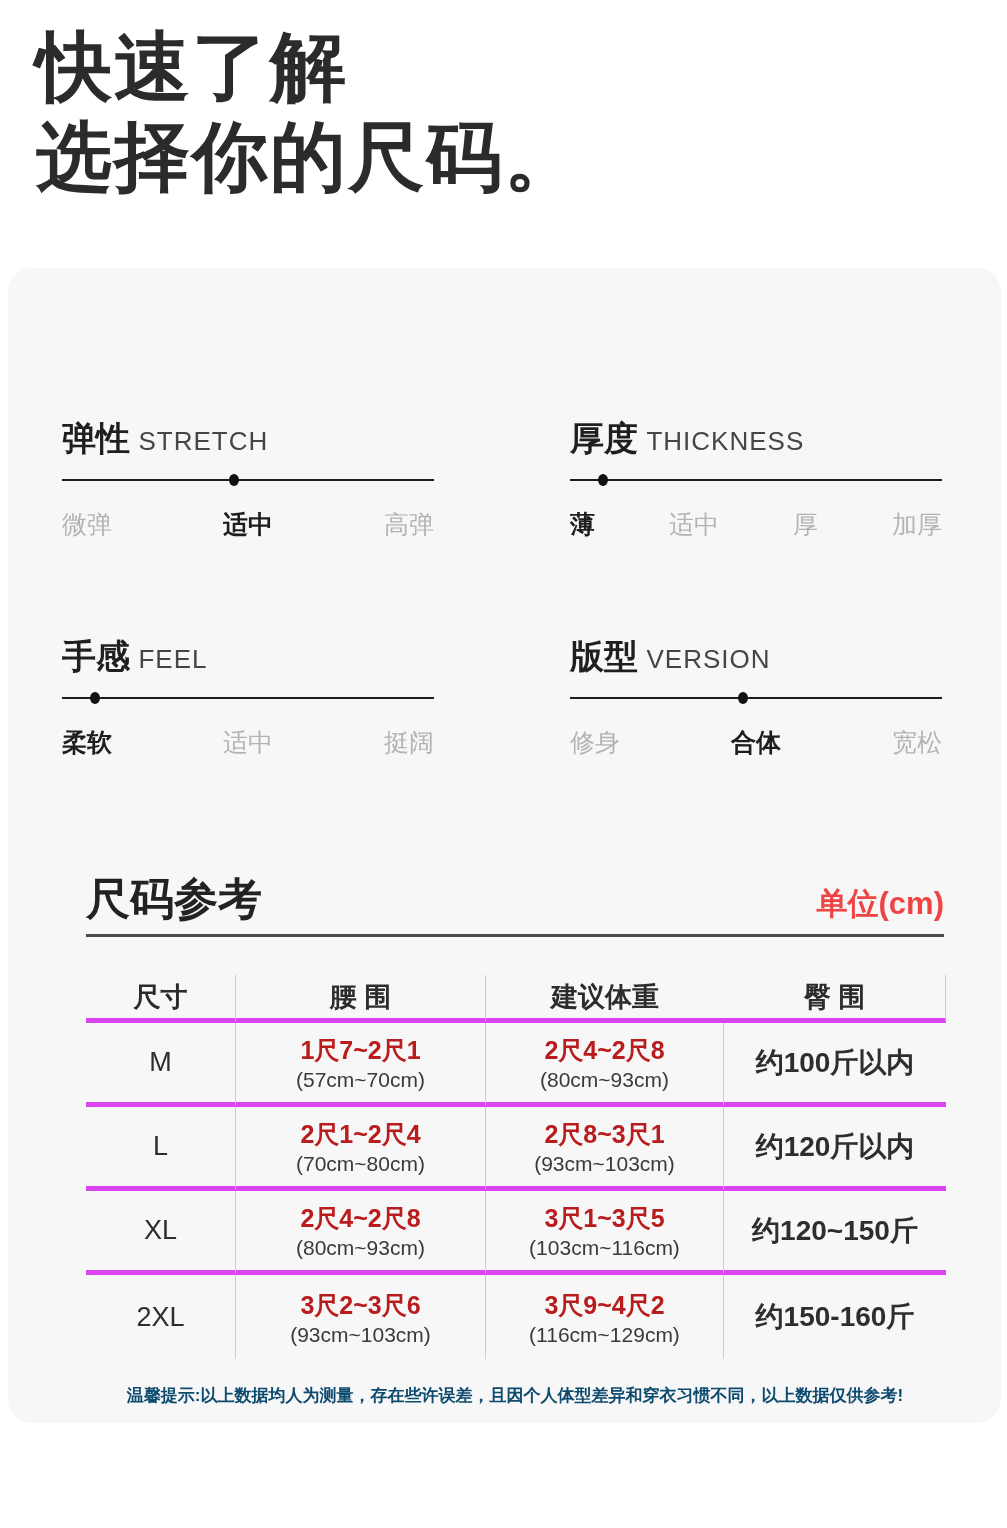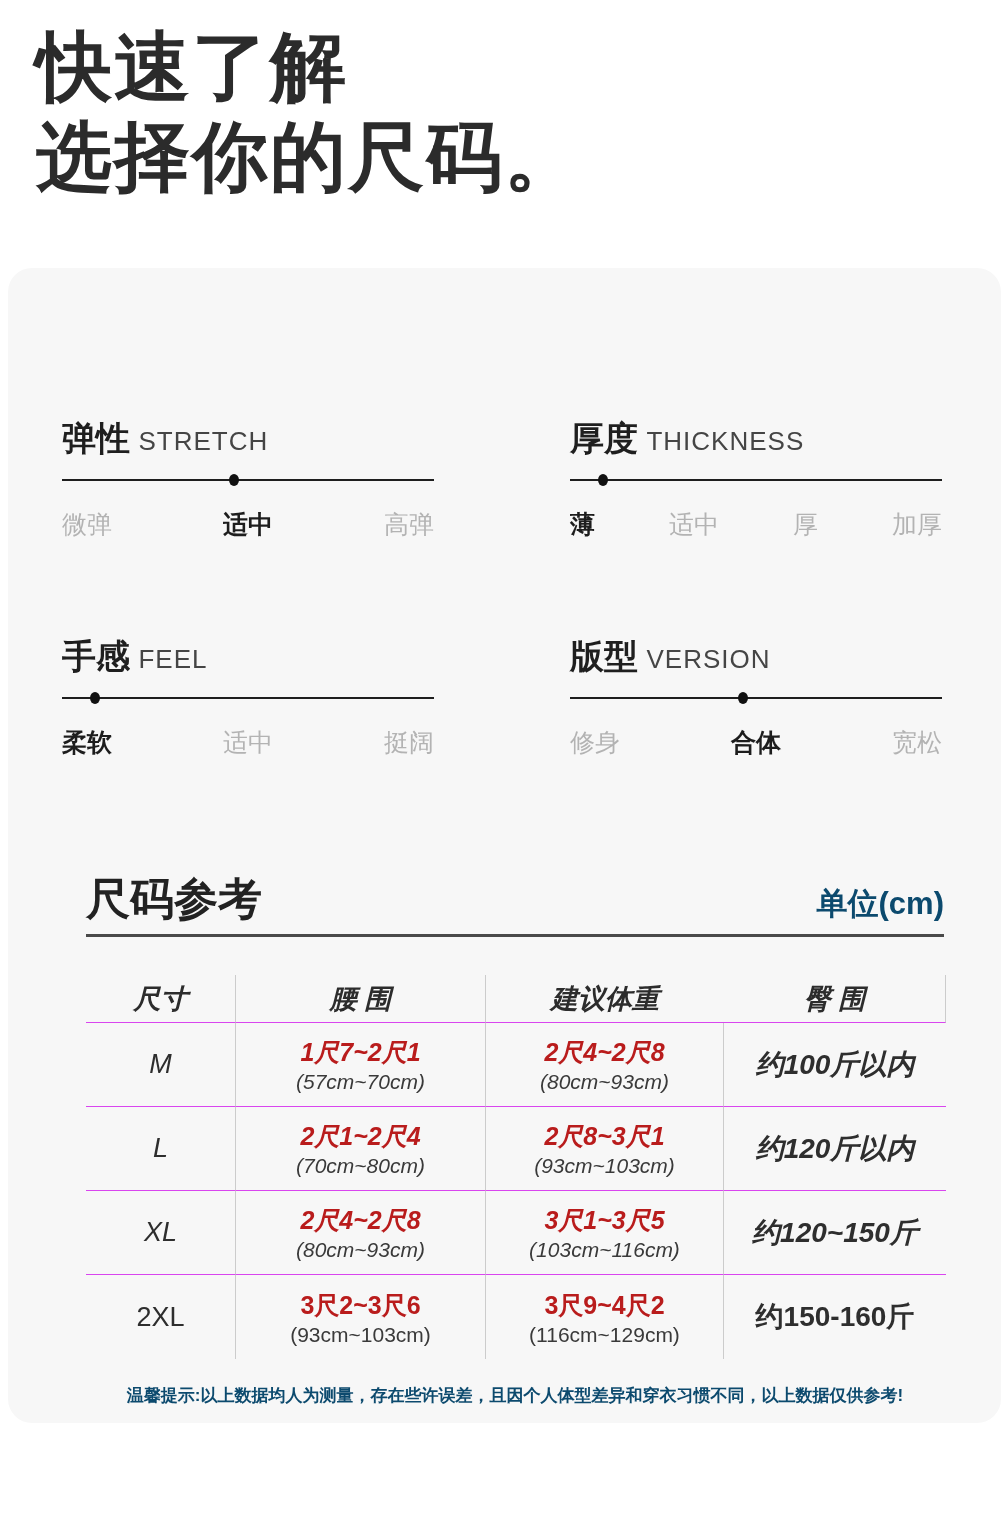--- a/index.html
+++ b/index.html
@@ -74,38 +74,38 @@
   .opt.sel { color: #1d1d1d; font-weight: 700; }
   
   .sizeref { margin-top: 112px; margin-left: 24px; }
   .sizeref-head {
     display: flex;
     justify-content: space-between;
     align-items: baseline;
     height: 54px;
   }
   .sizeref-title { font-size: 44px; font-weight: 700; color: #222; }
-  .sizeref-unit  { font-size: 31px; font-weight: 700; color: #0c4a6e; }
+  .sizeref-unit  { font-size: 31px; font-weight: 700; color: #ef4444; }
   .sizeref-rule { margin-top: 10px; height: 3px; background: #4a4a4a; }
   
   .sizetable {
     margin: 38px auto 0 auto;
     width: 860px;
     display: grid;
     grid-template-columns: 150px 250px 238px 222px;
   }
   .cell {
     display: flex;
     flex-direction: column;
     align-items: center;
     justify-content: center;
     text-align: center;
   }
   .cell.vline { border-right: 1px solid #cccccc; }
-  .cell.hline { border-bottom: 1px solid #d946ef; font-style: italic; }
+  .cell.hline { border-bottom: 5px solid #d946ef; }
   .th {
     height: 48px;
     font-size: 27px;
     font-weight: 700;
     color: #2c2c2c;
   }
   .td { height: 84px; }
   .td .main { font-size: 25px; font-weight: 600; color: #b91c1c; line-height: 34px; }
   .td .sub  { font-size: 21px; font-weight: 400; color: #3a3a3a; line-height: 25px; }
   .td.size-cell { font-size: 27px; font-weight: 500; color: #2e2e2e; }

